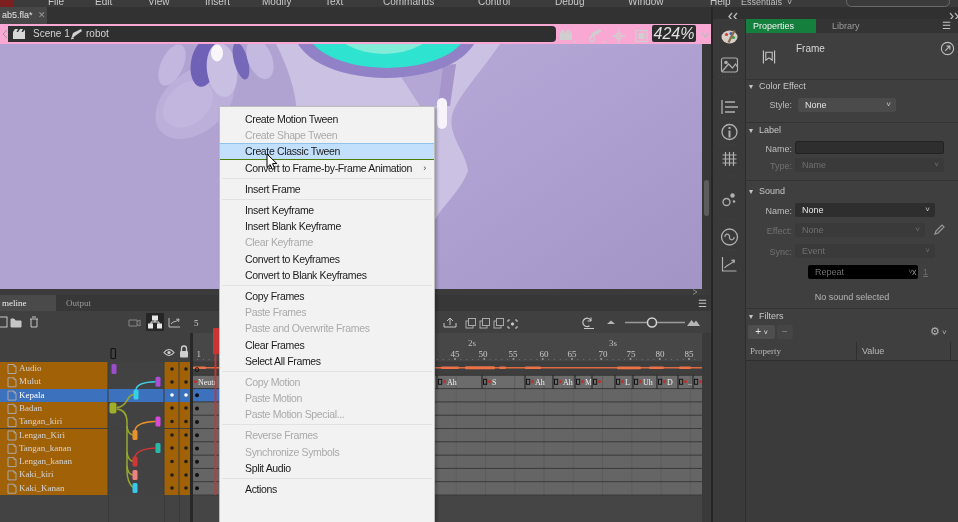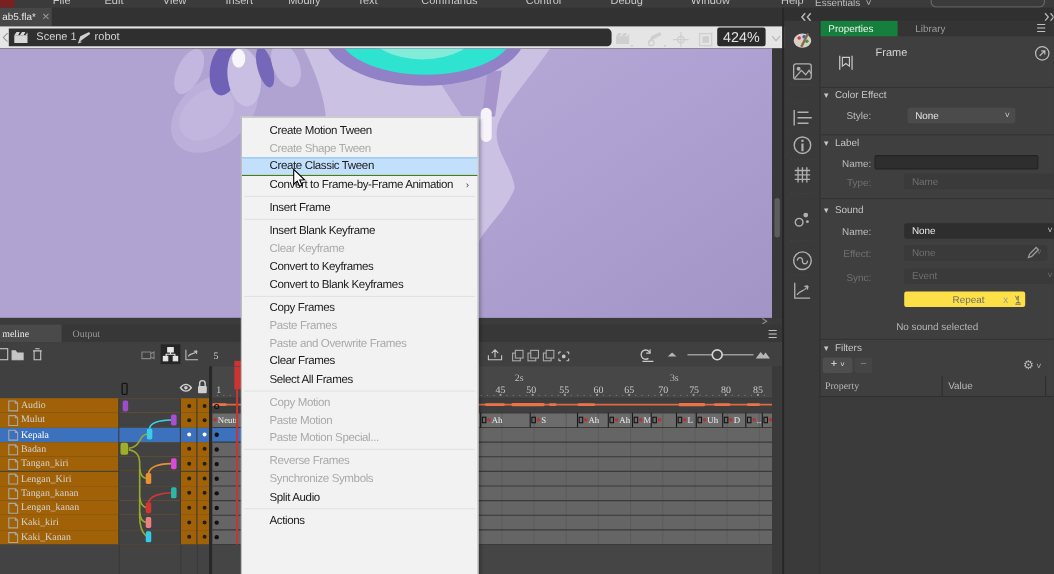--- a/index.html
+++ b/index.html
@@ -10,25 +10,25 @@
 
 .menubar { left:0; top:0; width:958px; height:7px; background:#3b3b3b; overflow:hidden; }
 .menubar .logo { position:absolute; left:0; top:0px; width:13px; height:7px; background:#7c1f1f; }
 .menubar .mtext { position:absolute; left:48px; top:-4px; font-size:10px; color:#c9c9c9; white-space:nowrap; }
 .menubar .mtext span { margin-right:0px; }
 
 .tabrow { left:0; top:7px; width:713px; height:17px; background:#323232; }
 .tab1 { position:absolute; left:0; top:0; width:47px; height:17px; background:#474747; color:#e6e6e6; font-size:9px; line-height:17px; padding-left:2px; }
 .tab1 .x { color:#9a9a9a; margin-left:3px; font-size:9px; }
 
-.editbar { left:0; top:24px; width:713px; height:20px; background:#e5e5e5; }
+.editbar { left:0; top:24px; width:713px; height:20px; background:#f9a8d4; }
 .crumb { position:absolute; left:8px; top:2px; width:548px; height:16px; background:#2f2f2f; border-radius:0 4px 4px 0; }
 .crumb .scene { position:absolute; left:25px; top:2px; font-size:10px; color:#d4d4d4; }
 .crumb .robot { position:absolute; left:78px; top:2px; font-size:10px; color:#d4d4d4; }
-.zoombox { position:absolute; left:652px; top:1px; width:44px; height:17px; background:#2b2b2b; border-radius:2px; color:#e2e2e2; font-size:13px; text-align:center; line-height:17px; }
+.zoombox { position:absolute; left:652px; top:1px; width:44px; height:17px; background:#2b2b2b; border-radius:2px; color:#e2e2e2; font-size:16px; text-align:center; line-height:17px;font-style:italic; }
 
 .canvaswrap { left:0; top:44px; width:702px; height:245px; overflow:hidden; }
 .hscroll { left:0; top:289px; width:702px; height:6px; background:#3b3b3b; }
 .vscroll { left:702px; top:44px; width:9px; height:245px; background:#383838; }
 .vthumb { position:absolute; left:2px; top:136px; width:5px; height:36px; background:#5d5d5d; border-radius:3px; }
 .dockdiv { left:711px; top:7px; width:2px; height:515px; background:#262626; }
 
 .tl { left:0; top:295px; width:711px; height:227px; background:#404040;font-family:Liberation Serif, serif; }
 .tltabs { position:absolute; left:0; top:0; width:711px; height:16px; background:#373737; }
 .tltab1 { position:absolute; left:0; top:0; width:56px; height:16px; background:#4a4a4a; color:#ececec; font-size:9px; line-height:16px; padding-left:2px; }
@@ -52,21 +52,21 @@
 .iconbar { left:713px; top:19px; width:33px; height:503px; background:#3a3a3a; border-right:1px solid #2d2d2d; }
 .props { left:746px; top:19px; width:212px; height:503px; background:#3f3f3f; }
 .ptabs { position:absolute; left:0; top:0; width:212px; height:14px; background:#343434; }
 .ptab1 { position:absolute; left:0px; top:0; width:70px; height:14px; background:#15803d; color:#f2f2f2; font-size:9px; line-height:14px; padding-left:7px; }
 .ptab2 { position:absolute; left:86px; top:0; color:#9b9b9b; font-size:9px; line-height:14px; }
 .pham { position:absolute; left:196px; top:1px; color:#c0c0c0; font-size:10px; }
 .sechead { position:absolute; font-size:9px; color:#c6c6c6; }
 .sechead:before { content:"▾"; margin-right:6px; font-size:8px; color:#c6c6c6; }
 .plabel { position:absolute; font-size:9px; color:#bdbdbd; text-align:right; width:44px; }
 .plabel.dis { color:#717171; }
-.pdrop { position:absolute; height:14px; border-radius:2px; font-size:9px; line-height:14px; padding-left:7px;margin-left:27px; }
+.pdrop { position:absolute; height:14px; border-radius:2px; font-size:9px; line-height:14px; padding-left:7px; }
 .pdrop .chev { position:absolute; right:5px; top:0px; font-size:8px; }
 .divline { position:absolute; left:0; width:212px; height:1px; background:#333333; }
 
 .ctx { left:219px; top:106px; width:216px; height:416px; background:#f2f2f2; border:1px solid #bdbdbd; border-bottom:none; box-shadow:2px 2px 3px rgba(0,0,0,0.25); padding-top:4px; }
 .ci { height:16.2px; display:flex; align-items:center; padding-left:25px; font-size:10.5px; color:#1b1b1b; letter-spacing:-0.35px; position:relative; }
 .ci.d { color:#aaaaaa; }
 .ci.hl { background:#c2e0fb; border-top:1px solid #8cc4ef; border-bottom:1px solid #4d7c0f; height:16.2px; }
 .ci .arr { position:absolute; right:8px; font-size:9px; color:#3a3a3a; }
 .csep { height:5px; position:relative; }
 .csep:after { content:""; position:absolute; left:2px; right:2px; top:2px; height:1px; background:#e2e2e2; }
@@ -672,21 +672,21 @@
     <div class="sechead" style="left:3px;top:167px">Sound</div>
     <div class="plabel" style="left:2px;top:187px">Name:</div>
     <div class="pdrop" style="left:49px;top:184px;width:140px;background:#2e2e2e;color:#e8e8e8;">None<span class="chev" style="color:#cdcdcd">˅</span></div>
     <div class="plabel dis" style="left:2px;top:207px">Effect:</div>
     <div class="pdrop" style="left:49px;top:204px;width:130px;background:#3a3a3a;color:#6f6f6f;">None<span class="chev" style="color:#6f6f6f">˅</span></div>
     <svg class="abs" style="left:186px;top:204px" width="14" height="14" viewBox="0 0 14 14">
       <path d="M3,11 L4,8 L10,2 L12,4 L6,10 Z M3,11 L5,10.5" fill="none" stroke="#9a9a9a" stroke-width="1.2"></path>
     </svg>
     <div class="plabel dis" style="left:2px;top:228px">Sync:</div>
     <div class="pdrop" style="left:49px;top:225px;width:140px;background:#3a3a3a;color:#6f6f6f;">Event<span class="chev" style="color:#6f6f6f">˅</span></div>
-    <div class="pdrop" style="left:49px;top:246px;width:110px;background:#fde047;color:#6f6f6f;text-align:center;">Repeat<span class="chev" style="color:#6f6f6f">˅</span></div>
+    <div class="pdrop" style="left:62px;top:246px;width:110px;background:#000000;color:#6f6f6f;">Repeat<span class="chev" style="color:#6f6f6f">˅</span></div>
     <div class="abs" style="left:166px;top:248px;font-size:9px;color:#9a9a9a;">x</div>
     <div class="abs" style="left:177px;top:248px;font-size:9px;color:#6f6f6f;text-decoration:underline;">1</div>
     <div class="abs" style="left:0;top:273px;width:212px;text-align:center;font-size:9px;color:#b5b5b5;">No sound selected</div>
     <div class="divline" style="top:289px"></div>
     <div class="sechead" style="left:3px;top:292px">Filters</div>
     <div class="abs" style="left:2px;top:306px;width:27px;height:14px;background:#4e4e4e;border-radius:2px;color:#e8e8e8;font-size:10px;line-height:13px;text-align:center;">+ <span style="font-size:7px;">˅</span></div>
     <div class="abs" style="left:31px;top:306px;width:16px;height:14px;background:#454545;border-radius:2px;color:#8a8a8a;font-size:10px;line-height:13px;text-align:center;">−</div>
     <div class="abs" style="left:184px;top:306px;font-size:11px;color:#b5b5b5;">⚙<span style="font-size:8px;"> ˅</span></div>
     <div class="abs" style="left:4px;top:327px;font-size:9px;color:#b8b8b8;font-family:Liberation Serif, serif;">Property</div>
     <div class="abs" style="left:116px;top:327px;font-size:9px;color:#b8b8b8;">Value</div>
@@ -697,20 +697,21 @@
   </div>
 
   <div class="abs ctx" id="ctx">
     <div class="ci">Create Motion Tween</div>
     <div class="ci d">Create Shape Tween</div>
     <div class="ci hl">Create Classic Tween</div>
     <div class="ci">Convert to Frame-by-Frame Animation<span class="arr">›</span></div>
     <div class="csep"></div>
     <div class="ci">Insert Frame</div>
     <div class="csep"></div>
+    <div class="ci">Insert Keyframe</div>
     <div class="ci">Insert Blank Keyframe</div>
     <div class="ci d">Clear Keyframe</div>
     <div class="ci">Convert to Keyframes</div>
     <div class="ci">Convert to Blank Keyframes</div>
     <div class="csep"></div>
     <div class="ci">Copy Frames</div>
     <div class="ci d">Paste Frames</div>
     <div class="ci d">Paste and Overwrite Frames</div>
     <div class="ci">Clear Frames</div>
     <div class="ci">Select All Frames</div>

